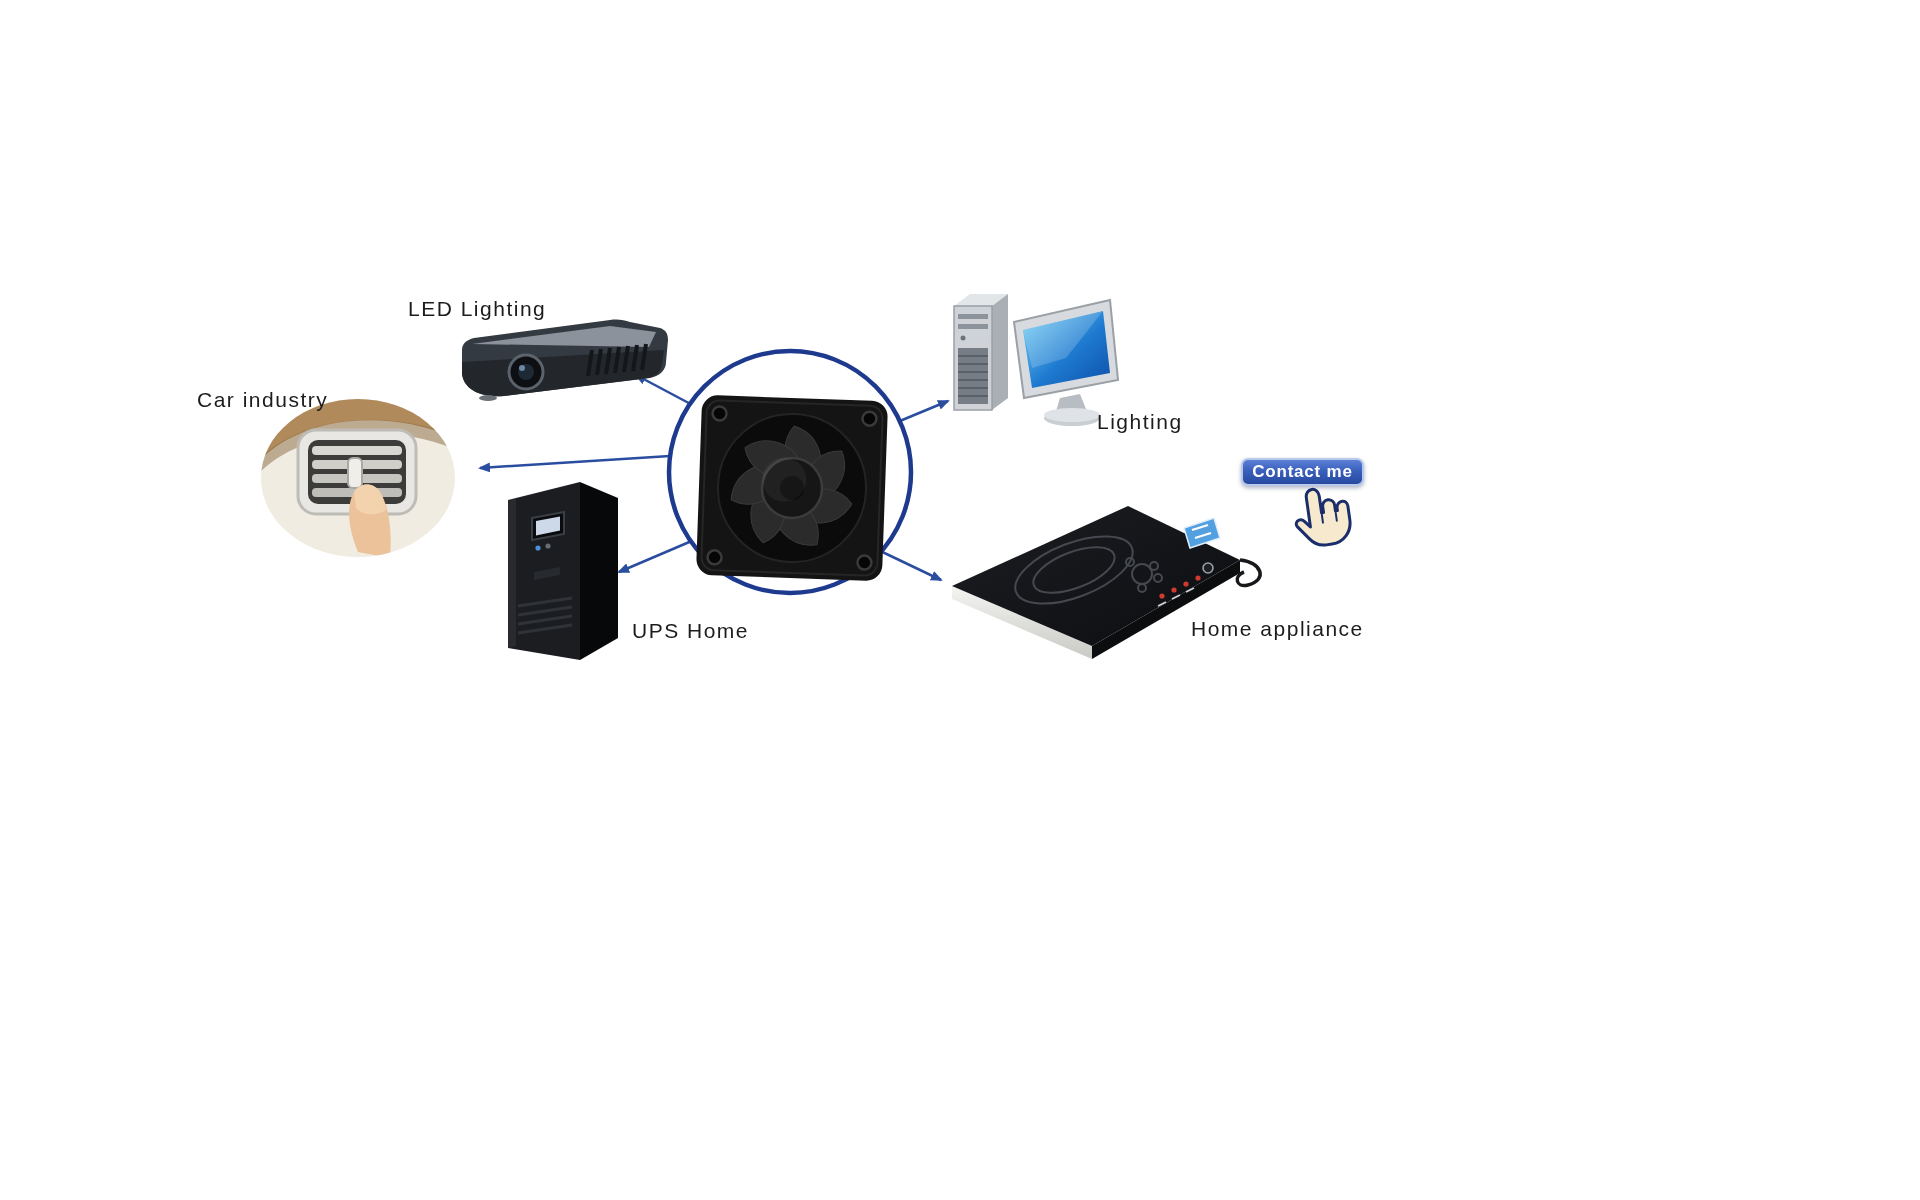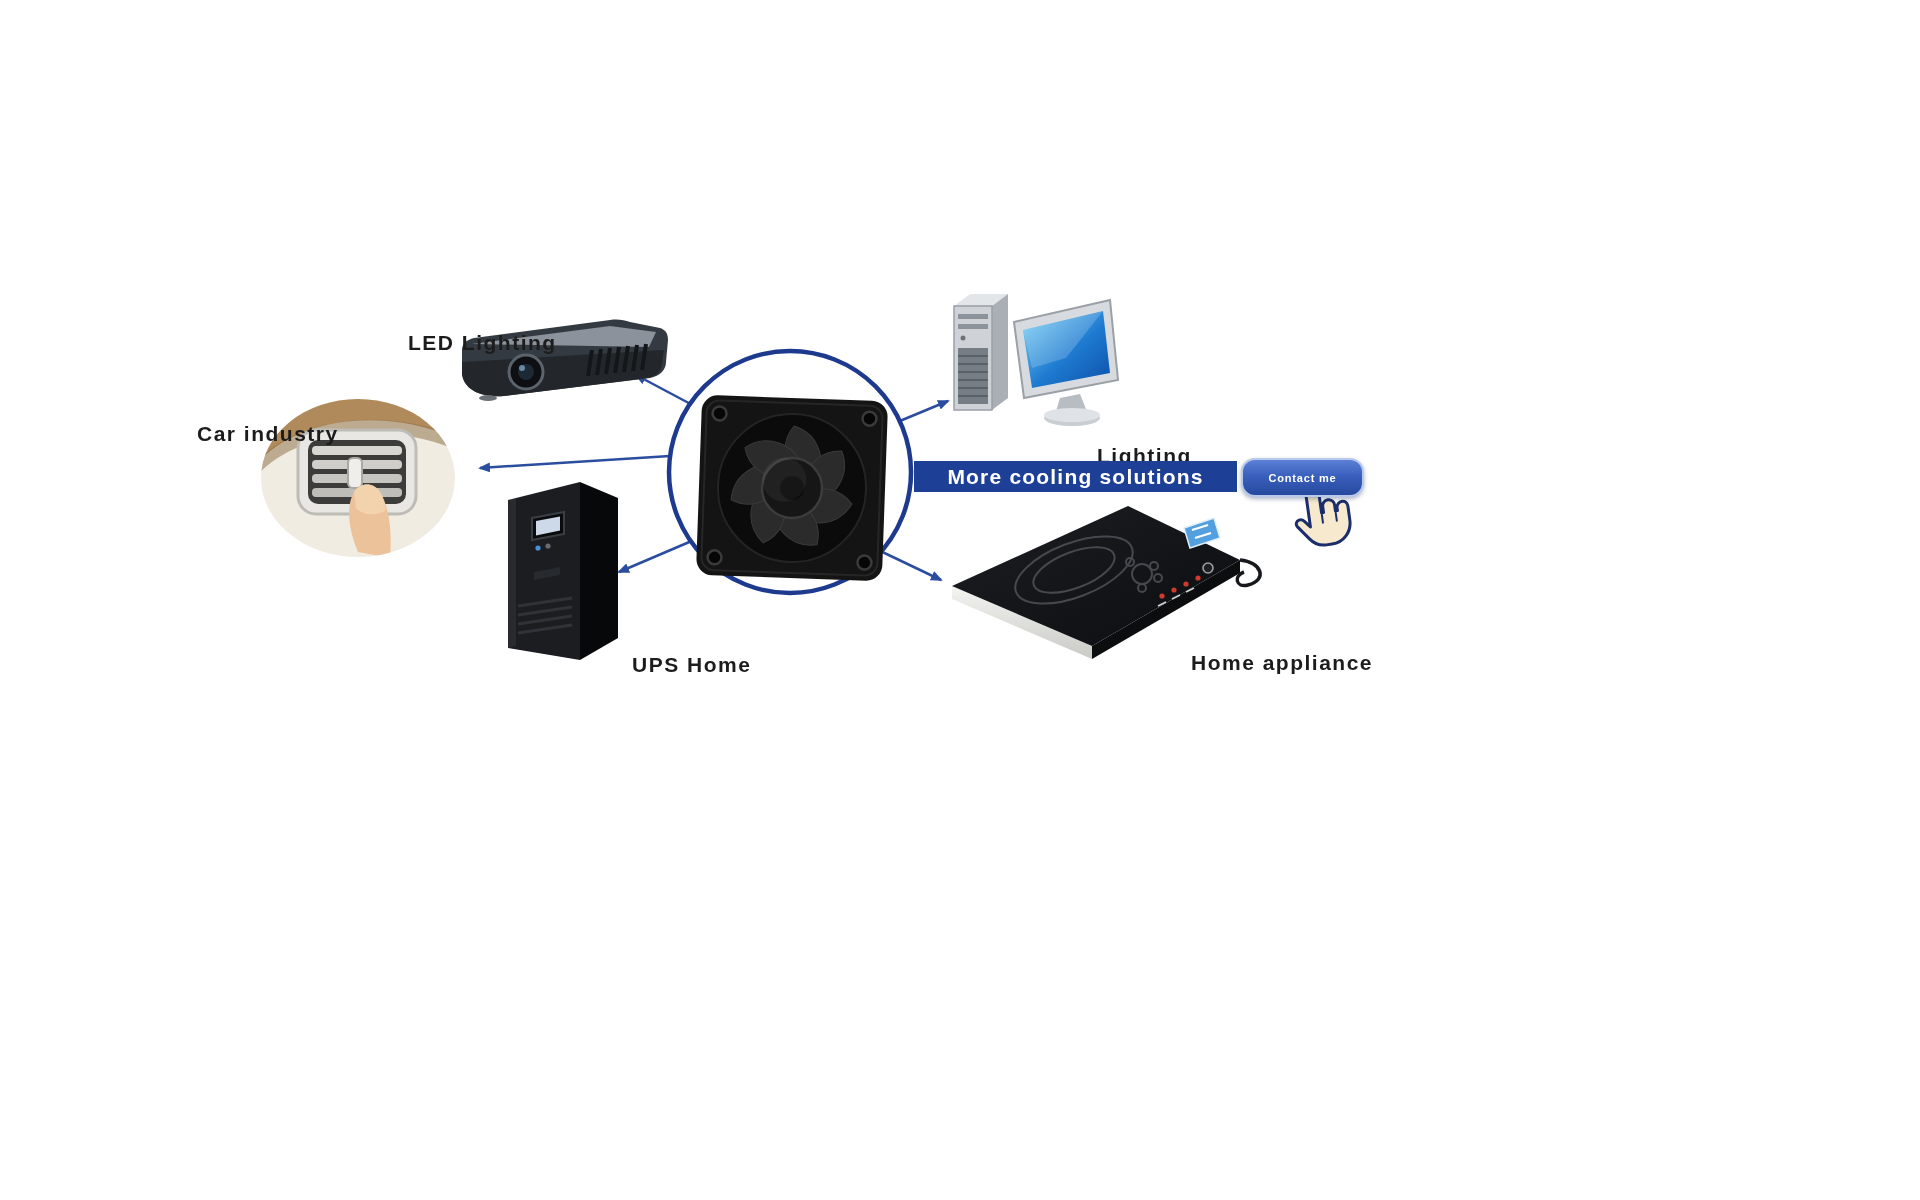--- a/index.html
+++ b/index.html
@@ -1,38 +1,38 @@
 <!DOCTYPE html>
 <html><head>
 <meta charset="utf-8">
 <style>
   * { margin:0; padding:0; box-sizing:border-box; }
   html,body { background:#ffffff; }
   body { font-family:"Liberation Sans", sans-serif; }
   .canvas { position:relative; width:1920px; height:1200px; background:#ffffff; overflow:hidden; }
   .scene { position:absolute; left:0; top:0; width:1920px; height:1200px; }
   .app-label {
-    position:absolute; font-size:21px; font-weight:700; letter-spacing:1.5px;
-    color:#1c1c1c; white-space:nowrap;margin-top:34px;
+    position:absolute; font-size:21px; font-weight:400; letter-spacing:1.5px;
+    color:#1c1c1c; white-space:nowrap;
   }
   .lbl-led      { left:408px;  top:297px; }
   .lbl-car      { left:197px;  top:388px; }
   .lbl-computer { left:1097px; top:410px; }
   .lbl-ups      { left:632px;  top:619px; }
   .lbl-home     { left:1191px; top:617px;text-align:center; }
   .banner {
     position:absolute; left:914px; top:461px; width:323px; height:31px;
     display:flex; align-items:center; justify-content:center;
     color:#ffffff; font-size:21px; font-weight:700; letter-spacing:1.2px; white-space:nowrap;
   }
   .contact-btn {
-    position:absolute; left:1241px; top:458px; width:123px; height:39px;
-    border-radius:14px; border:2px solid #b9c9ea;
+    position:absolute; left:1241px; top:458px; width:123px; height:28px;
+    border-radius:7px; border:2px solid #b9c9ea;
     background-image:linear-gradient(180deg,#5c80d6 0%,#3a60bd 45%,#27499f 100%);
-    color:#ffffff; font-family:inherit; font-size:11px; font-weight:700; letter-spacing:0.8px;
+    color:#ffffff; font-family:inherit; font-size:17px; font-weight:700; letter-spacing:0.8px;
     cursor:pointer; box-shadow:0 2px 4px rgba(20,40,90,.35);
     white-space:nowrap;
   }
 </style>
 </head>
 <body>
 
 <div class="canvas">
 
   <svg class="scene" viewBox="0 0 1920 1200" xmlns="http://www.w3.org/2000/svg">
@@ -214,16 +214,15 @@
       </g>
     </g>
   </svg>
 
   <div class="app-label lbl-led">LED Lighting</div>
   <div class="app-label lbl-car">Car industry</div>
   <div class="app-label lbl-computer">Lighting</div>
   <div class="app-label lbl-ups">UPS Home</div>
   <div class="app-label lbl-home">Home appliance</div>
 
-  <div class="banner" style="background-color: rgb(30, 63, 150);">More cooling solutions</div>
   <button class="contact-btn" style="background-color: rgb(47, 85, 176);">Contact me</button>
 
 </div>
 
 </body></html>

